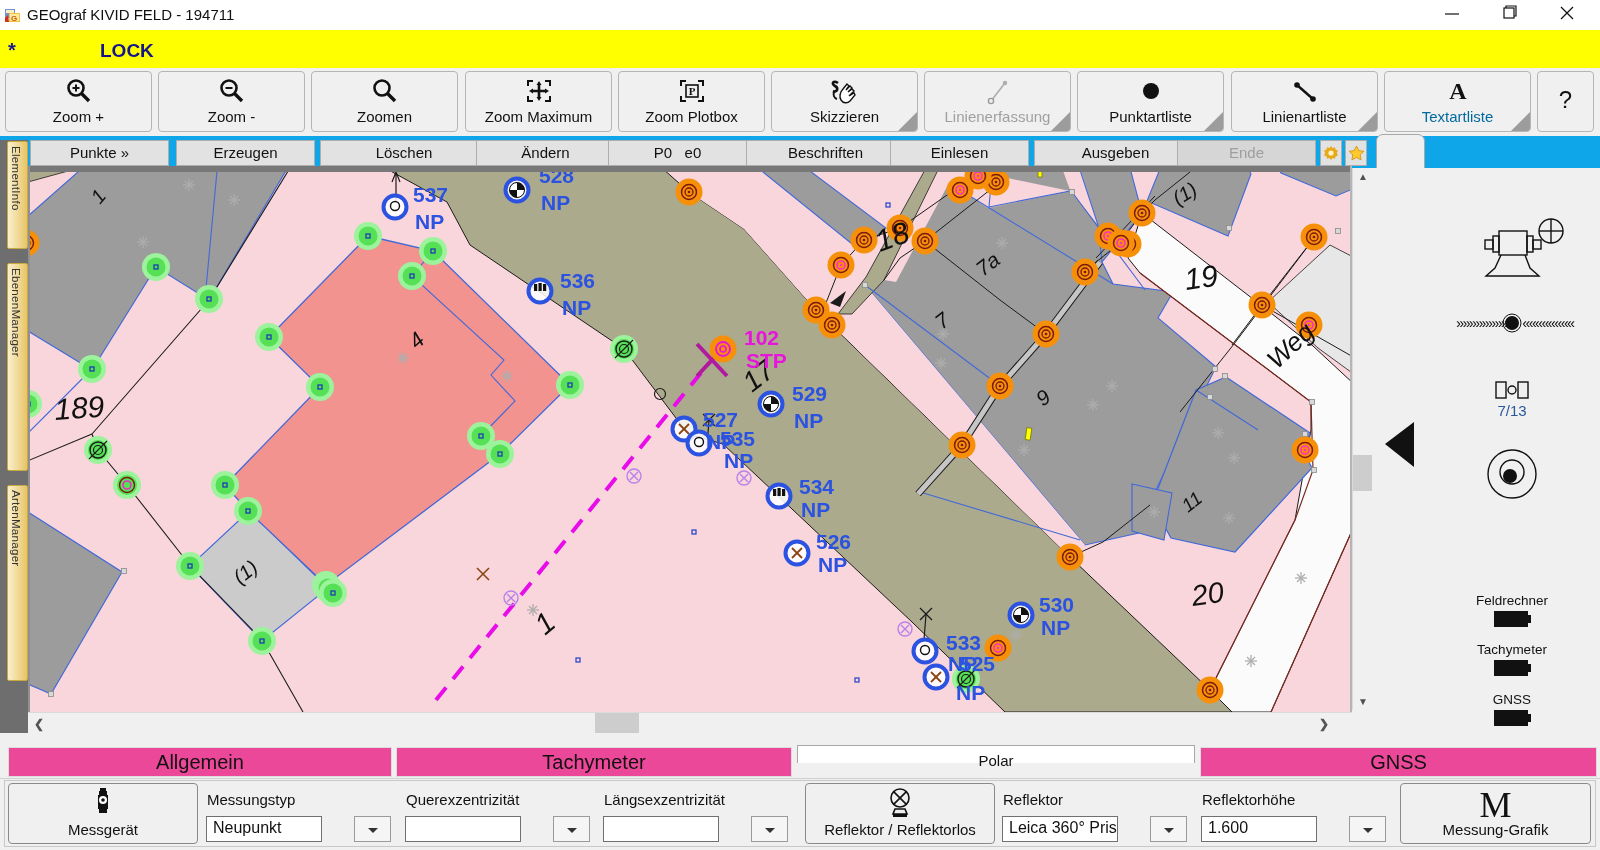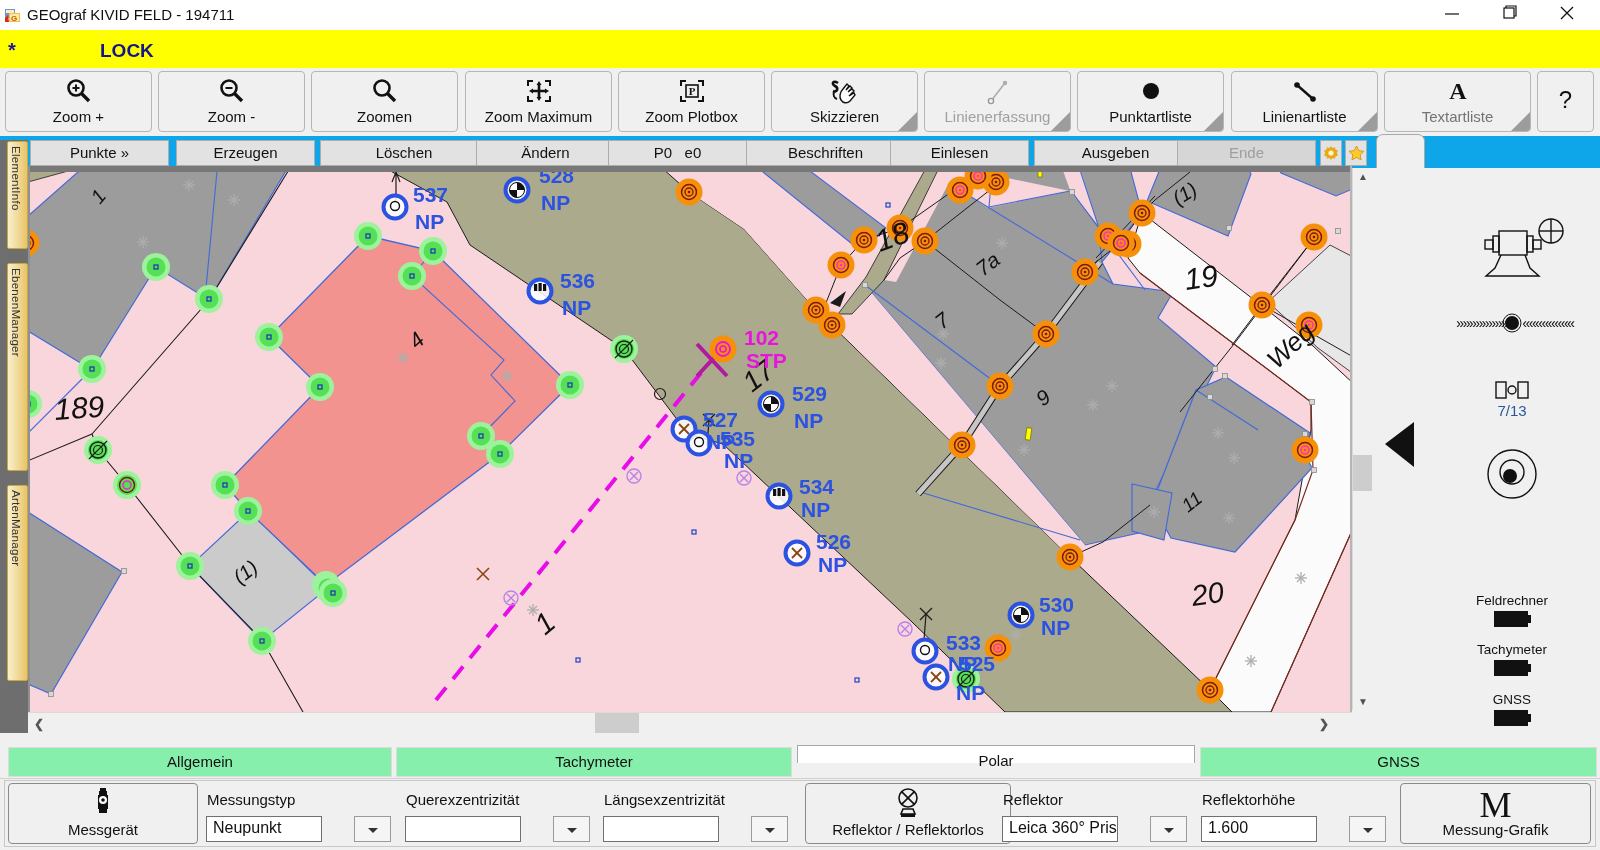--- a/index.html
+++ b/index.html
@@ -13,21 +13,21 @@
 .b1t {position:absolute;bottom:6px;width:100%;text-align:center;font-size:15px}
 .tri {position:absolute;right:0;bottom:0;width:0;height:0;border-left:19px solid transparent;border-bottom:19px solid #9C9C9C}
 .qm {position:absolute;top:14px;width:100%;text-align:center;font-size:24px;color:#111}
 #tb2 {position:absolute;left:0;top:136px;width:1600px;height:32px;background:#0ea5e9}
 .b2 {position:absolute;top:4px;height:26px;background:#E2E2E2;border:1px solid #ADADAD;text-align:center;font-size:15px;color:#111;line-height:24px}
 .b2d {background:#D6D6D6;color:#9E9E9E}
 .b2s {position:absolute;top:4px;width:22px;height:26px;background:#E2E2E2;border:1px solid #ADADAD;text-align:center;padding-top:4px}
 .vtab {position:absolute;left:7px;width:21px;background:linear-gradient(to right,#FAF0CC,#E8C468);border:1px solid #C8A840;border-radius:2px}
 .vtab span {position:absolute;top:4px;left:2px;writing-mode:vertical-rl;font-size:11.5px;color:#333;letter-spacing:0.3px}
 #tabsrow {position:absolute;left:0;top:733px;width:1600px;height:45px;background:#F0F0F0}
-.btab {position:absolute;top:14px;height:30px;background:#86efac;border:1px solid #DCDCDC;text-align:center;font-size:15px;color:#111;line-height:28px}
+.btab {position:absolute;top:14px;height:30px;background:#ec4899;border:1px solid #DCDCDC;text-align:center;font-size:20px;color:#111;line-height:28px}
 .btabsel {position:absolute;top:12px;height:18px;background:#FFFFFF;border:1px solid #A8A8A8;border-bottom:none;text-align:center;font-size:15px;color:#111;line-height:30px}
 #bottom {position:absolute;left:0;top:778px;width:1600px;height:72px;background:#F0F0F0;border-top:1px solid #D0D0D0}
 .panel-border {position:absolute;left:4px;top:1px;width:1592px;height:67px;border:1px solid #C8C8C8}
 .bigbtn {position:absolute;top:4px;height:61px;background:#F0F0F0;border:1px solid #8A8A8A;border-radius:4px}
 .bbi {position:absolute;top:3px;width:100%;text-align:center}
 .bbt {position:absolute;bottom:5px;width:100%;text-align:center;font-size:15px;color:#111}
 .bbm {position:absolute;top:0px;width:100%;text-align:center;font-size:36px;color:#111;font-family:"Liberation Serif",serif}
 .flabel {position:absolute;top:12px;font-size:15px;color:#111}
 .cbox {position:absolute;top:37px;width:116px;height:26px;background:#fff;border:1px solid #707070;font-size:16px;color:#111;padding:2px 16px 0 6px;overflow:hidden;white-space:nowrap}
 .cbtn {position:absolute;top:37px;width:37px;height:26px;background:#F5F5F5;border:1px solid #9A9A9A}
@@ -142,21 +142,21 @@
             <circle cx="7" cy="8" r="2.8" fill="#111"></circle>
             <circle cx="23" cy="22" r="2.8" fill="#111"></circle>
           </svg></div>
         <div class="b1t" style="color:#111">Linienartliste</div>
         <div class="tri"></div>
       </div>
       <div class="b1" style="left:1384px">
         <div class="b1i"><svg width="28" height="28" viewBox="0 0 28 28">
             <text x="14" y="22" font-size="24" font-weight="bold" text-anchor="middle" fill="#111" font-family="Liberation Serif, serif">A</text>
           </svg></div>
-        <div class="b1t" style="color:#737373">Textartliste</div>
+        <div class="b1t" style="color:#0369a1">Textartliste</div>
         <div class="tri"></div>
       </div>
       <div class="b1" style="left:1537px;width:57px">
         <div class="qm">?</div>
       </div>
     </div>
 <div id="tb2">
       <div class="b2" style="left:30px;width:139px">Punkte »</div>
       <div class="b2" style="left:176px;width:139px">Erzeugen</div>
       <div class="b2" style="left:320px;width:168px">Löschen</div>
@@ -749,21 +749,21 @@
       <div class="flabel" style="left:406px">Querexzentrizität</div>
       <div class="cbox" style="left:405px"></div>
       <div class="cbtn" style="left:553px">
         <span class="arr"></span>
       </div>
       <div class="flabel" style="left:604px">Längsexzentrizität</div>
       <div class="cbox" style="left:603px"></div>
       <div class="cbtn" style="left:751px">
         <span class="arr"></span>
       </div>
-      <div class="bigbtn" style="left:805px;width:206px">
+      <div class="bigbtn" style="left:805px;width:190px">
         <div class="bbi"><svg width="34" height="32" viewBox="0 0 34 32">
             <circle cx="17" cy="11" r="9" fill="none" stroke="#111" stroke-width="1.6"></circle>
             <line x1="10.6" y1="4.6" x2="23.4" y2="17.4" stroke="#111" stroke-width="1.6"></line>
             <line x1="10.6" y1="17.4" x2="23.4" y2="4.6" stroke="#111" stroke-width="1.6"></line>
             <path d="M12,22 L22,22 L24,27 L10,27 Z" fill="none" stroke="#111" stroke-width="1.6"></path>
             <rect x="10" y="27" width="14" height="3" fill="#111"></rect>
           </svg></div>
         <div class="bbt">Reflektor / Reflektorlos</div>
       </div>
       <div class="flabel" style="left:1003px">Reflektor</div>

